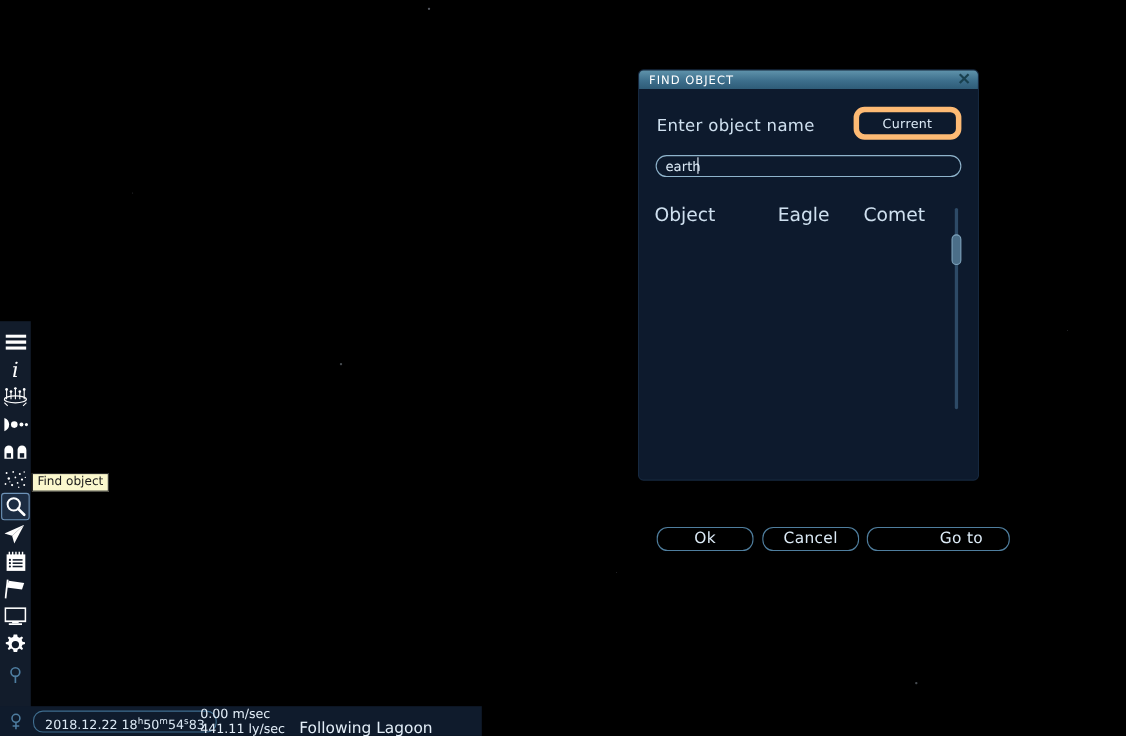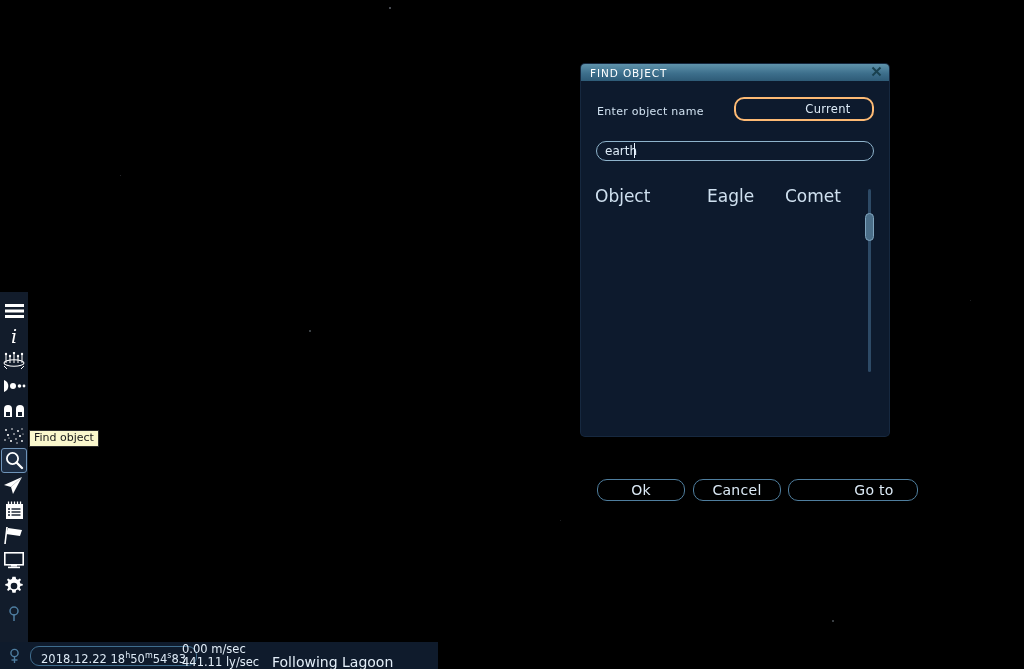--- a/index.html
+++ b/index.html
@@ -170,40 +170,39 @@
     line-height: 13px;
     text-align: center;
     cursor: pointer;
   }
   #dialog-body { position: relative; padding: 0; }
 
   #label-enter {
     position: absolute;
     left: 16px;
     top: 24px;
-    font-size: 11px;
+    font-size: 15px;
     color: #cfe0ef;
     letter-spacing: 0.3px;
   }
   #current-button {
     position: absolute;
     right: 15px;
     top: 16px;
     width: 88px;
     height: 20px;
     line-height: 20px;
     text-align: center;
-    border: 2px solid #fdba74;
+    border: 5px solid #fdba74;
     border-radius: 10px;
     font-size: 11.5px;
     color: #dceaf6;
     background: transparent;
     cursor: pointer;
     letter-spacing: 0.3px;
-    padding-left: 48px;
   }
   #search-input {
     position: absolute;
     left: 15px;
     top: 60px;
     width: 278px;
     height: 20px;
     border: 1px solid #8fb4cc;
     border-radius: 10px;
     background: #0d1a2d;

